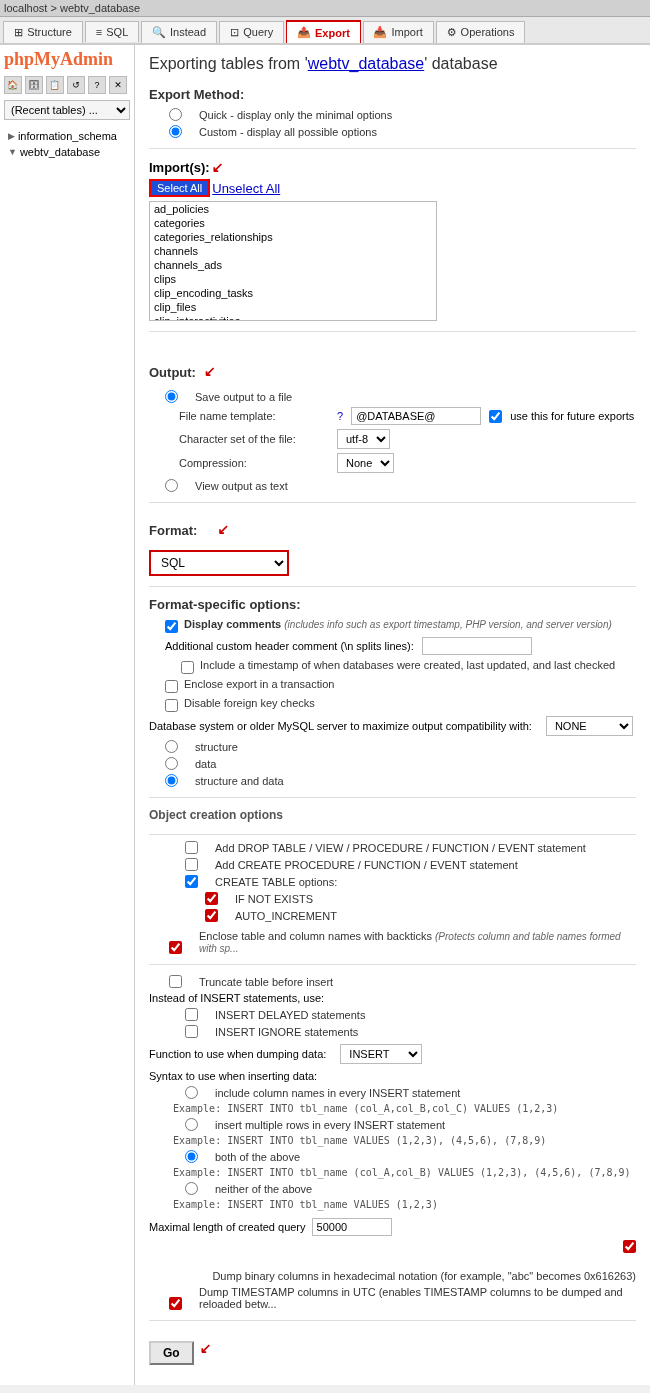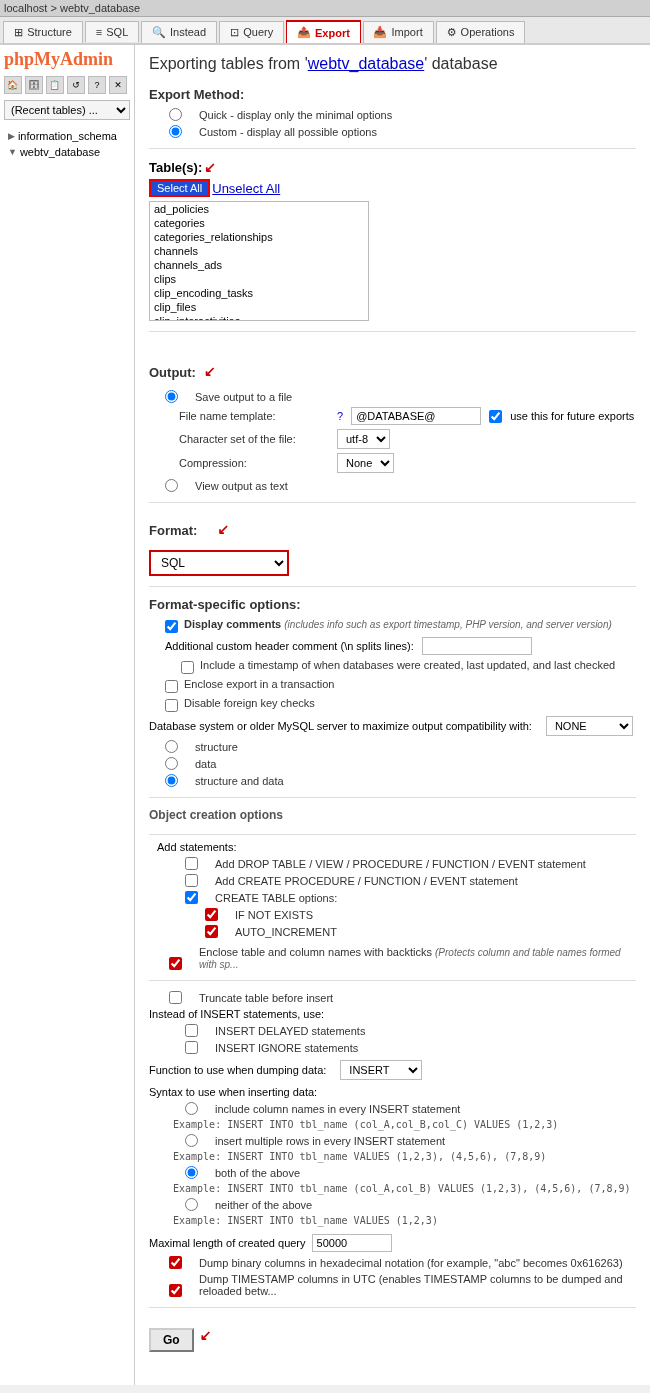--- a/index.html
+++ b/index.html
@@ -38,21 +38,21 @@
     
     .radio-row, .check-row { display: flex; align-items: flex-end; gap: 17px; margin: 4px 0 4px 20px; font-size: 11px; color: #333; }
     .radio-row input, .check-row input { margin: 0; }
 
     
     .tables-section { margin: 8px 0; }
     .tables-header { display: flex; align-items: center; gap: 2px; margin-bottom: 4px; font-size: 13px; font-weight: bold; }
     .tables-links { display: flex; gap: 2px; margin-bottom: 4px; }
     .link-btn { background: #1d4ed8; color: #fff; border: 1px solid #a00; padding: 1px 6px; font-size: 11px; cursor: pointer; }
     .link-btn-plain { color: #00c; text-decoration: underline; font-size: 13px; cursor: pointer; background: none; border: none; }
-    .tables-list { width: 220px; height: 120px; border: 1px solid #bbb; overflow-y: scroll; background: #fff; font-size: 11px; }
+    .tables-list { width: 288px; height: 120px; border: 1px solid #bbb; overflow-y: scroll; background: #fff; font-size: 11px; }
     .table-option { padding: 1px 4px; cursor: pointer; }
 
     
     .output-section { margin: 10px 0; }
     .form-row { display: flex; align-items: center; gap: 8px; margin: 4px 0 4px 30px; font-size: 11px; }
     .form-label { min-width: 150px; color: #333; }
     .form-input { border: 1px solid #bbb; padding: 2px 4px; font-size: 11px; background: #fff; }
     .form-select { border: 1px solid #bbb; padding: 2px 4px; font-size: 11px; background: #fff; }
     .help-icon { color: #00c; font-size: 11px; cursor: pointer; }
 
@@ -175,21 +175,21 @@
       <div class="radio-row">
         <input type="radio" name="export_method" checked="" style="">
         <span>Custom - display all possible options</span>
       </div>
     </div>
 
     <hr class="section-divider">
 
     <div class="tables-section">
       <div class="tables-header">
-        <span>Table(s):</span>
+        <span>Import(s):</span>
         <span class="arrow-red">↙</span>
       </div>
       <div class="tables-links">
         <button class="link-btn red-border">Select All</button>
         <button class="link-btn-plain">Unselect All</button>
       </div>
       <div class="tables-list">
         <div class="table-option">ad_policies</div>
         <div class="table-option">categories</div>
         <div class="table-option">categories_relationships</div>
@@ -310,21 +310,20 @@
       <div class="radio-row" style="margin-left:16px;">
         <input type="radio" name="export_type" checked="" style="">
         <span>structure and data</span>
       </div>
     </div>
 
     <hr class="section-divider">
 
     <div class="obj-section">
       <div class="obj-title">Object creation options</div>
-      <div style="margin-left:8px; font-size:11px; margin-bottom:4px;">Add statements:</div>
 
       <div class="check-row indent-1">
         <input type="checkbox" style="">
         <span>Add DROP TABLE / VIEW / PROCEDURE / FUNCTION / EVENT statement</span>
       </div>
       <div class="check-row indent-1">
         <input type="checkbox" style="">
         <span>Add CREATE PROCEDURE / FUNCTION / EVENT statement</span>
       </div>
       <div class="check-row indent-1">
@@ -402,21 +401,21 @@
         <input type="radio" name="insert_syntax" style="">
         <span>neither of the above</span>
       </div>
       <span class="code-example">Example: INSERT INTO tbl_name VALUES (1,2,3)</span>
 
       <div class="maxlen-row" style="margin-top:8px;">
         <span>Maximal length of created query</span>
         <input type="text" class="maxlen-input" value="50000" style="">
       </div>
 
-      <div class="check-row" style="margin-top:4px;">
+      <div class="check-row" style="margin-top:4px;flex-direction:column;">
         <input type="checkbox" checked="" style="accent-color: rgb(204, 0, 0);">
         <span>Dump binary columns in hexadecimal notation (for example, "abc" becomes 0x616263)</span>
       </div>
 
       <div class="check-row" style="margin-top:4px;">
         <input type="checkbox" checked="" style="accent-color: rgb(204, 0, 0);">
         <span>Dump TIMESTAMP columns in UTC (enables TIMESTAMP columns to be dumped and reloaded betw...</span>
       </div>
     </div>
 

